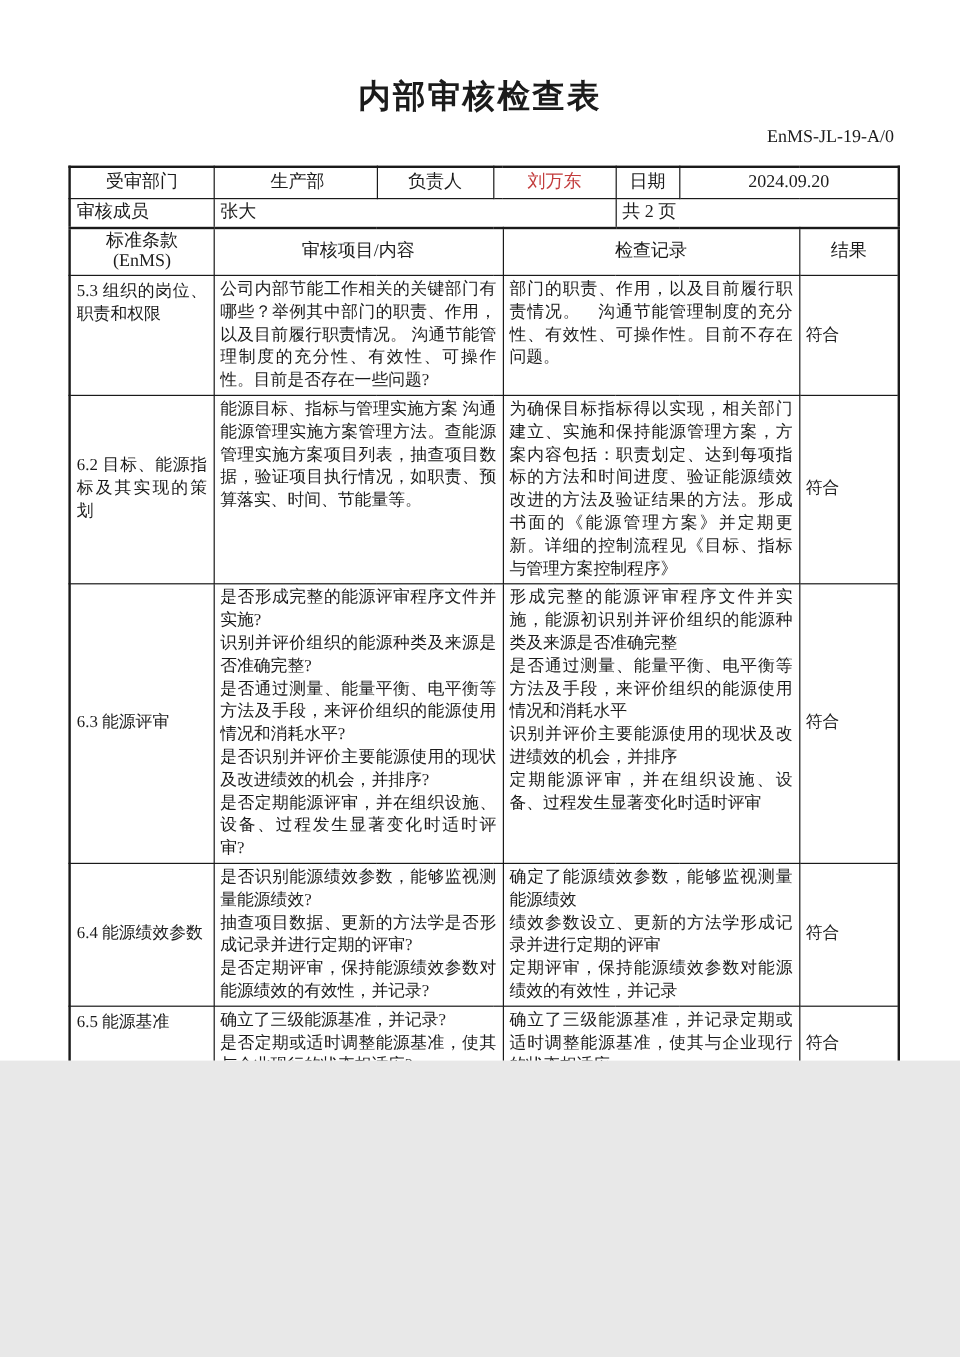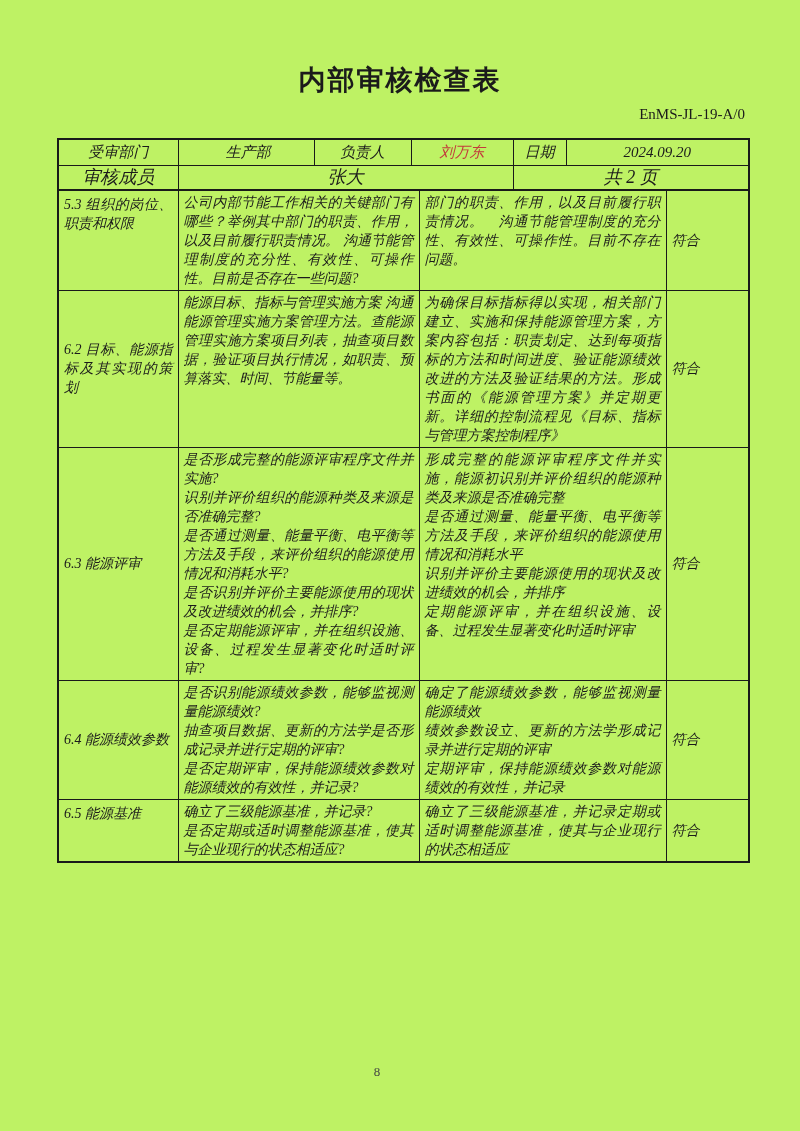--- a/index.html
+++ b/index.html
@@ -1,42 +1,42 @@
 <!DOCTYPE html>
 <html><head>
 <meta charset="utf-8">
 <style>
   html,body{margin:0;padding:0;background:#e8e8e8;}
   .page{
-    width:800px;height:1131px;margin:0 auto;background:#bef264;
+    width:800px;height:884px;margin:0 auto;background:#ffffff;
     position:relative;color:#1b1b1b;
     font-family:"Liberation Serif","DejaVu Serif",serif;
     box-sizing:border-box;overflow:hidden;
   }
   .title{
     margin:0;padding-top:62px;text-align:center;
     font-size:27px;font-weight:bold;letter-spacing:2px;
   }
   .doc-code{
     text-align:right;padding-right:55px;margin-top:8px;font-size:15px;
   }
   table.audit{
     border-collapse:collapse;table-layout:fixed;
     width:691px;margin:15px 0 0 57px;
     border:2px solid #1a1a1a;
   }
   table.audit td{
     border:1px solid #1a1a1a;
     padding:2px 5px;font-size:14px;line-height:19px;
-    overflow:hidden;box-sizing:border-box;font-style:italic;
+    overflow:hidden;box-sizing:border-box;
   }
   tr.r-info{height:26px;}
   tr.r-info td{font-size:15px;text-align:center;}
   tr.r-info2{height:23px;}
-  tr.r-info2 td{font-size:18px;text-align:center;border-bottom:2px solid #1a1a1a;}
+  tr.r-info2 td{font-size:15px;border-bottom:2px solid #1a1a1a;}
   tr.r-head{height:35px;}
   tr.r-head td{font-size:15px;text-align:center;vertical-align:middle;line-height:17px;}
   td.left{text-align:center;padding-left:9px !important;}
   td.red{color:#c23b3b;}
   td.clause{
     text-align:justify;text-justify:inter-ideograph;
     vertical-align:middle;padding:3px 6px;
   }
   td.clause.vtop{vertical-align:top;padding-top:4px;}
   td.cell-text{
@@ -84,20 +84,29 @@
       <td>日期</td>
       <td colspan="2">2024.09.20</td>
     </tr>
 
     <tr class="r-info2">
       <td>审核成员</td>
       <td colspan="4">张大</td>
       <td colspan="3">共 2 页</td>
     </tr>
 
+    <tr class="r-head">
+      <td>
+        <div>标准条款</div>
+        <div>(EnMS)</div>
+      </td>
+      <td colspan="3">审核项目/内容</td>
+      <td colspan="3">检查记录</td>
+      <td>结果</td>
+    </tr>
 
     <tr class="r-53">
       <td class="clause vtop">5.3 组织的岗位、职责和权限</td>
       <td colspan="3" class="cell-text">
         <p>公司内部节能工作相关的关键部门有哪些？举例其中部门的职责、作用，以及目前履行职责情况。 沟通节能管理制度的充分性、有效性、可操作性。目前是否存在一些问题?</p>
       </td>
       <td colspan="3" class="cell-text">
         <p>部门的职责、作用，以及目前履行职责情况。　沟通节能管理制度的充分性、有效性、可操作性。目前不存在问题。</p>
       </td>
       <td class="result">符合</td>

